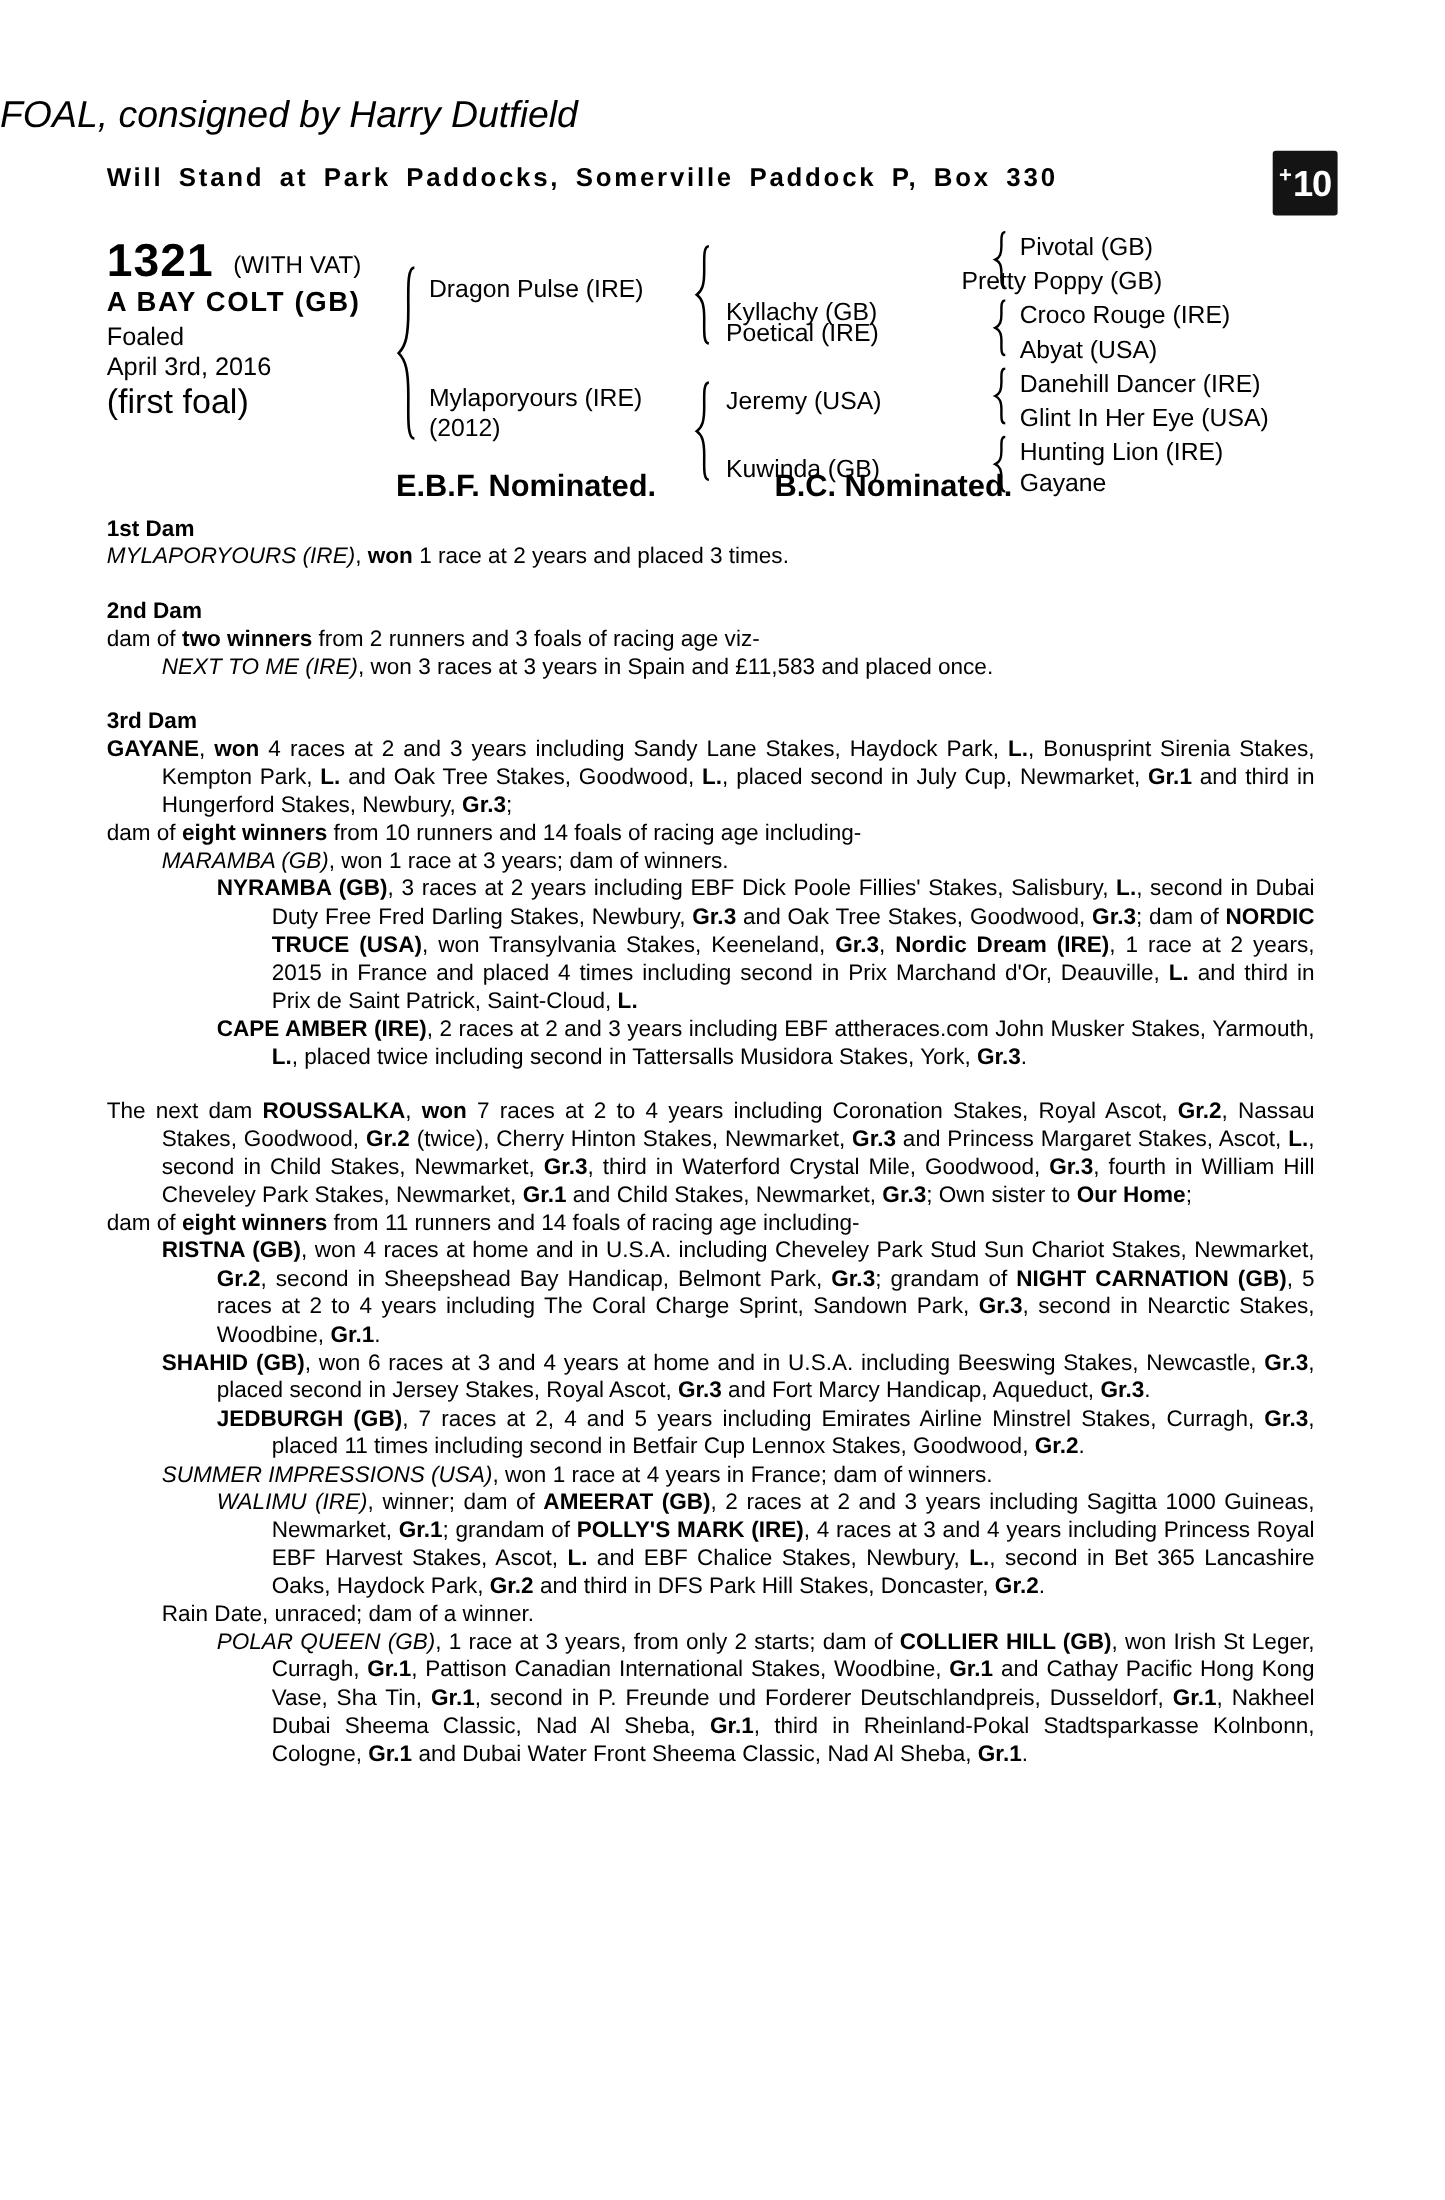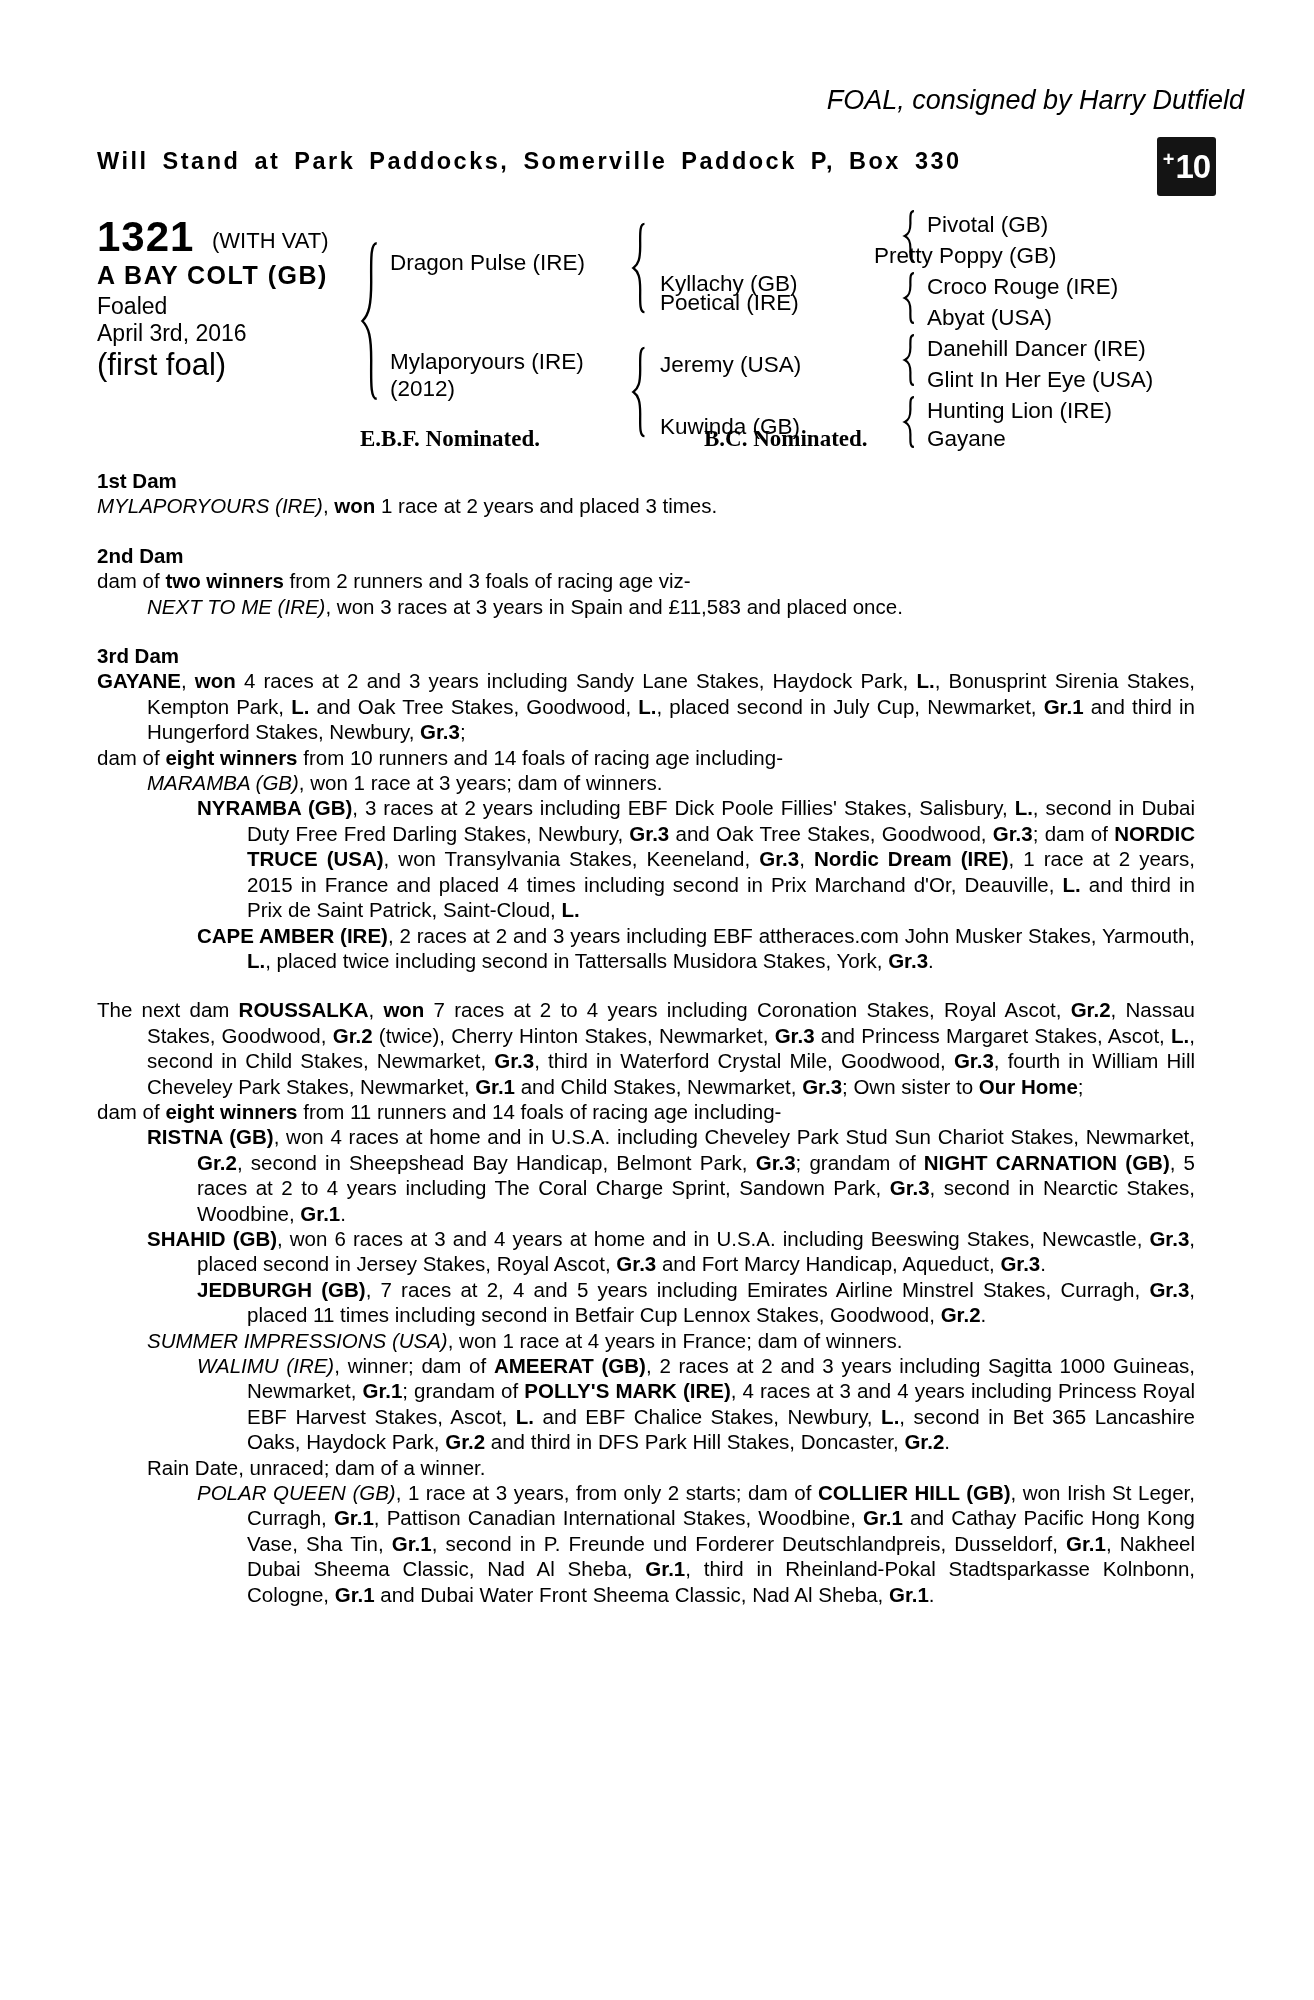--- a/index.html
+++ b/index.html
@@ -6,21 +6,21 @@
   html,body { margin:0; padding:0; background:#e8e8e8; }
   #page {
     position:relative; width:1314px; height:2000px;
     background:#ffffff; color:#000;
     font-family:"Liberation Sans","DejaVu Sans",sans-serif;
     overflow:hidden;
   }
   
   .consign-line {
     position:absolute; left:0; top:85px; width:1244px;
-    text-align:right; font-style:italic; font-size:27px; color:#000;
+    text-align:left; font-style:italic; font-size:34px; color:#000;
   }
   .stand-line {
     position:absolute; left:97px; top:148px;
     font-size:23.5px; font-weight:700; letter-spacing:2.5px; word-spacing:5px;
     white-space:nowrap;
   }
   .badge {
     position:absolute; left:1157px; top:137px; width:59px; height:59px;
     background:#141414; color:#fff; border-radius:3px;
     display:flex; align-items:center; justify-content:center;
@@ -32,21 +32,21 @@
   .lot-number { position:absolute; left:97px; top:213px; font-size:42px; font-weight:700; letter-spacing:1px; }
   .vat-note   { position:absolute; left:212px; top:228px; font-size:22px; }
   .lot-desc   { position:absolute; left:97px; top:261px; font-size:25px; font-weight:700; letter-spacing:1.5px; }
   .lot-line1  { position:absolute; left:97px; top:293px; font-size:23px; }
   .lot-line2  { position:absolute; left:97px; top:320px; font-size:23px; }
   .lot-line3  { position:absolute; left:97px; top:347px; font-size:31px; }
   
   .ped { position:absolute; font-size:22.5px; white-space:nowrap; }
   .brace { position:absolute; }
   .brace svg { display:block; width:100%; height:100%; }
-  .nom { position:absolute; font-size:23px; font-weight:700; white-space:nowrap;font-family:Liberation Serif, serif; }
+  .nom { position:absolute; font-size:28px; font-weight:700; white-space:nowrap; }
   
   #body-text {
     position:absolute; left:97px; top:468px; width:1098px;
     font-size:20.5px; line-height:25.4px; text-align:justify;
   }
   #body-text p { margin:0; }
   #body-text p.gap { margin-top:24px; }
   .s-h  { font-weight:700; text-align:left; }
   .s-p  { padding-left:50px;  text-indent:-50px; }
   .s-l1 { padding-left:100px; text-indent:-50px; }

